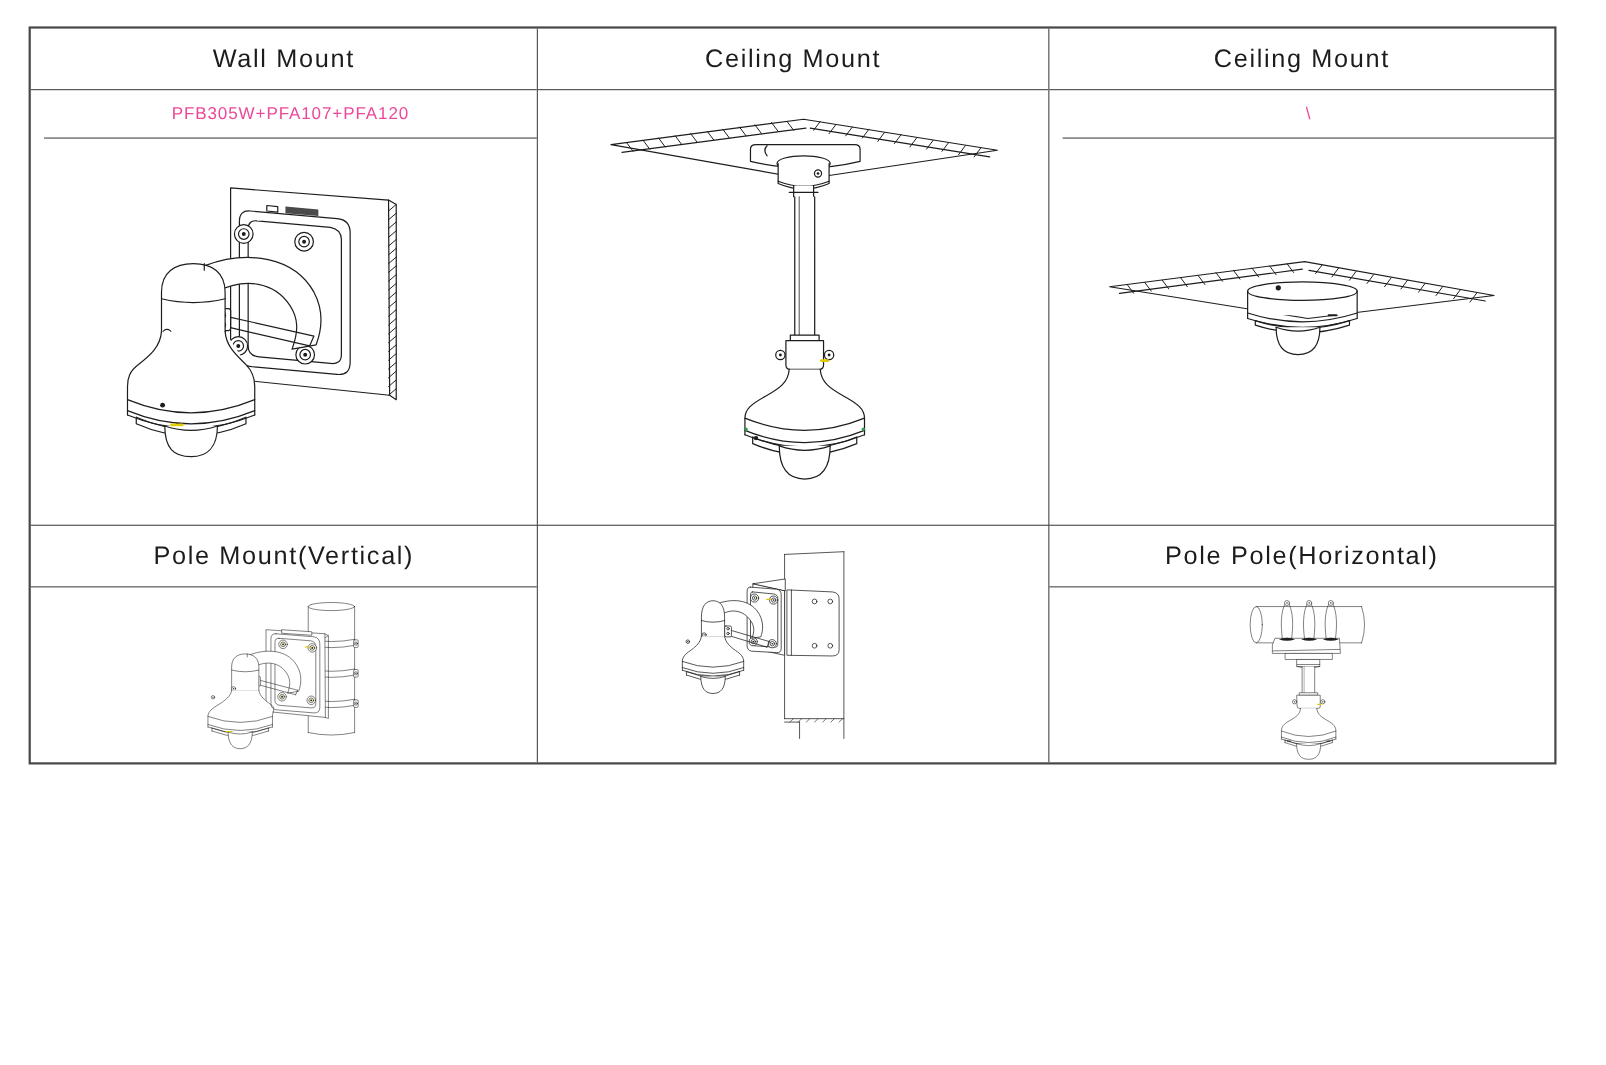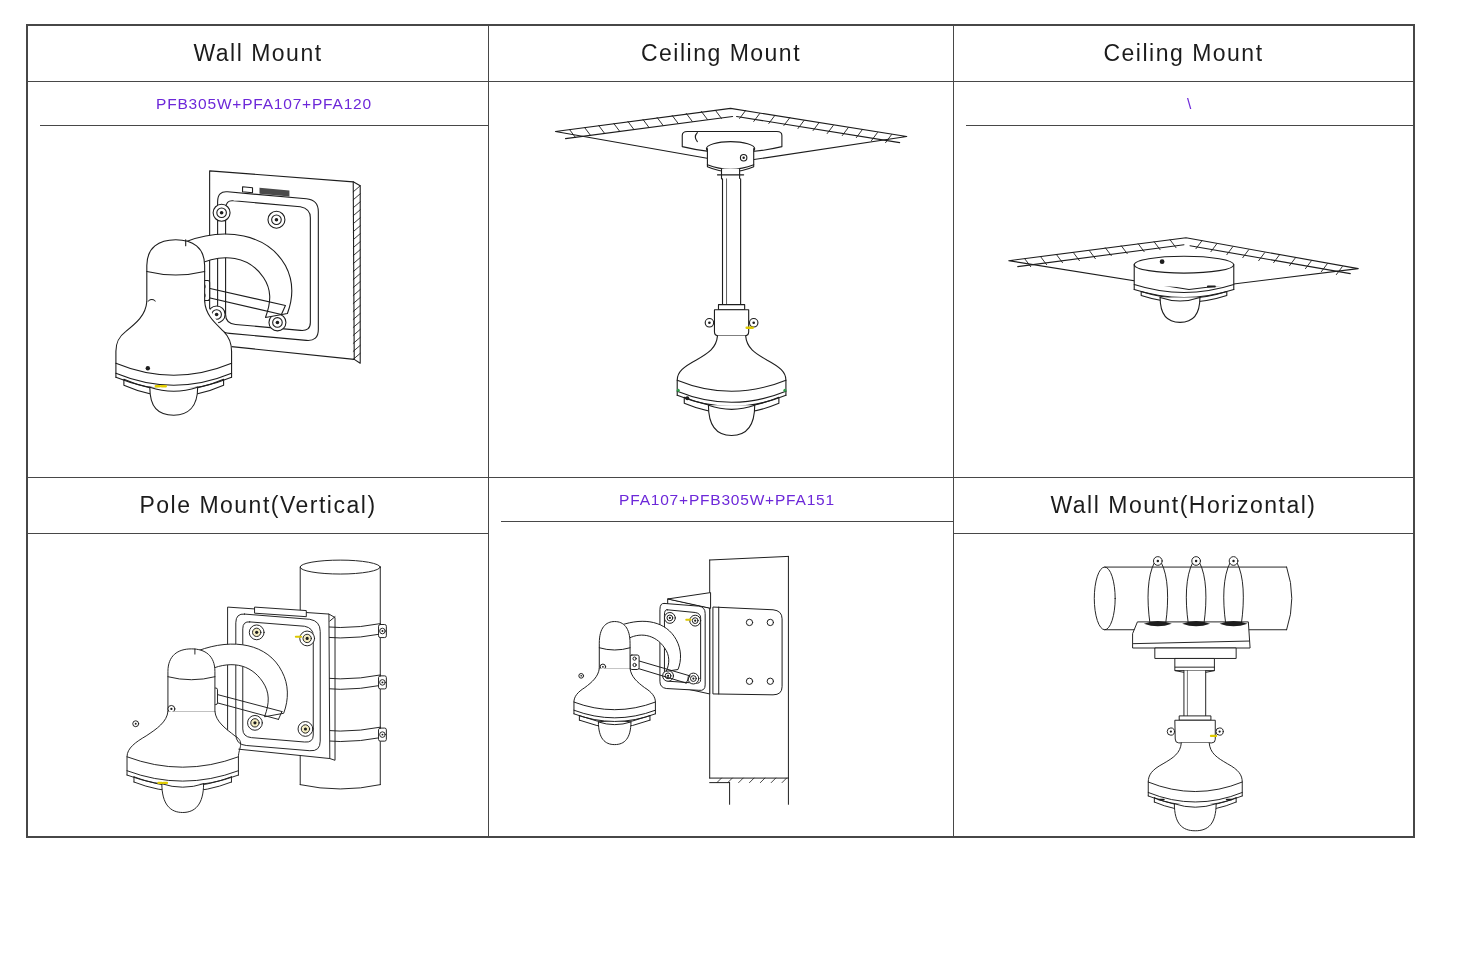--- a/index.html
+++ b/index.html
@@ -1,30 +1,30 @@
 <!DOCTYPE html>
 <html><head>
 <meta charset="utf-8">
 <style>
   html,body{margin:0;padding:0;background:#ffffff;}
   .page{position:relative;width:1460px;height:968px;background:#fff;overflow:hidden;
         font-family:"Liberation Sans",sans-serif;color:#1a1a1a;}
-  .mount-table{position:absolute;left:26px;top:24px;width:1389px;height:814px;
+  .mount-table{position:absolute;left:26px;top:24px;width:1389px;height:671px;
         box-sizing:border-box;border:2px solid #474747;display:grid;
         grid-template-columns:461px 465px 1fr;grid-template-rows:452px 1fr;}
   .cell{box-sizing:border-box;border-right:1.5px solid #474747;border-bottom:1.5px solid #474747;
         display:flex;flex-direction:column;min-width:0;min-height:0;}
   .cell:nth-child(3n){border-right:none;}
   .cell:nth-child(n+4){border-bottom:none;}
   .cell-title{height:56px;flex:0 0 56px;box-sizing:border-box;border-bottom:1.5px solid #474747;
         display:flex;align-items:center;justify-content:center;
         font-size:23px;letter-spacing:1.5px;font-weight:400;color:#1c1c1c;}
   .cell-model{height:44px;flex:0 0 44px;box-sizing:border-box;border-bottom:1.5px solid #474747;
         display:flex;align-items:center;justify-content:center;
-        font-size:15.5px;letter-spacing:0.8px;color:#6d28d9;margin-left:12px;}
+        font-size:15.5px;letter-spacing:0.8px;color:#ec4899;margin-left:12px;}
   .cell-figure{flex:1 1 auto;position:relative;min-height:0;}
   .cell-figure svg{display:block;width:100%;height:100%;}
 </style>
 </head>
 <body>
 
 <div class="page">
 <div class="mount-table">
 
   <div class="cell">
@@ -249,21 +249,20 @@
             <path d="M120,287 C120,311 130,320 144,320 C158,320 168,311 168,287" fill="#fff"></path>
             <path d="M120,287 Q144,295 168,287"></path>
             <path d="M116,286 h4 M122,286 h4" stroke="#e3ce00" stroke-width="2.4"></path>
           </g>
         </g>
       </svg>
     </div>
   </div>
 
   <div class="cell">
-    <div class="cell-model">PFA107+PFB305W+PFA151</div>
     <div class="cell-figure">
       <svg viewBox="0 0 461 347">
         <g stroke="#1d1d1d" stroke-width="1.1" fill="none" stroke-linecap="round" stroke-linejoin="round">
           <g>
             <rect x="218" y="40" width="87" height="243" fill="#fff" stroke="none"></rect>
             <path d="M218,42 L305,38 M218,42 V283 M305,38 V312"></path>
             <path d="M218,283 H305 M218,288 H240 M240,288 V312"></path>
             <path stroke-width="0.9" d="M226,288 l5,-5 M238,288 l5,-5 M250,288 l5,-5 M262,288 l5,-5 M274,288 l5,-5 M286,288 l5,-5 M298,288 l5,-5"></path>
           </g>
           <g>
@@ -322,21 +321,21 @@
                 <circle cx="76" cy="170" r="0.9" fill="#1d1d1d" stroke="none"></circle>
             <path d="M95,221 C95,239 102,246 113,246 C124,246 131,239 131,221" fill="#fff"></path>
             <path d="M95,221 Q113,227 131,221"></path>
           </g>
         </g>
       </svg>
     </div>
   </div>
 
   <div class="cell">
-    <div class="cell-title">Wall Mount(Horizontal)</div>
+    <div class="cell-title">Pole Pole(Horizontal)</div>
     <div class="cell-figure">
       <svg viewBox="0 0 461 347">
         <g stroke="#1d1d1d" stroke-width="1.1" fill="none" stroke-linecap="round" stroke-linejoin="round">
           <g>
             <rect x="140" y="38" width="209" height="72" fill="#fff" stroke="none"></rect>
             <ellipse cx="140" cy="74" rx="12" ry="36" fill="#fff"></ellipse>
             <path d="M140,38 H349 M140,110 H349 M349,38 Q361,74 349,110"></path>
           </g>
           <g>
             <polygon points="178,101 305,101 307,131 172,131 172,115" fill="#fff"></polygon>

